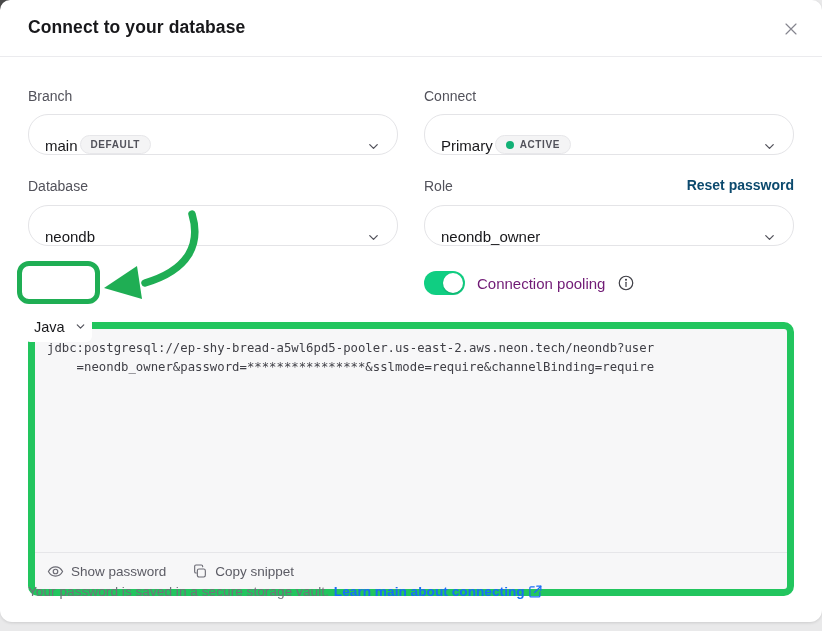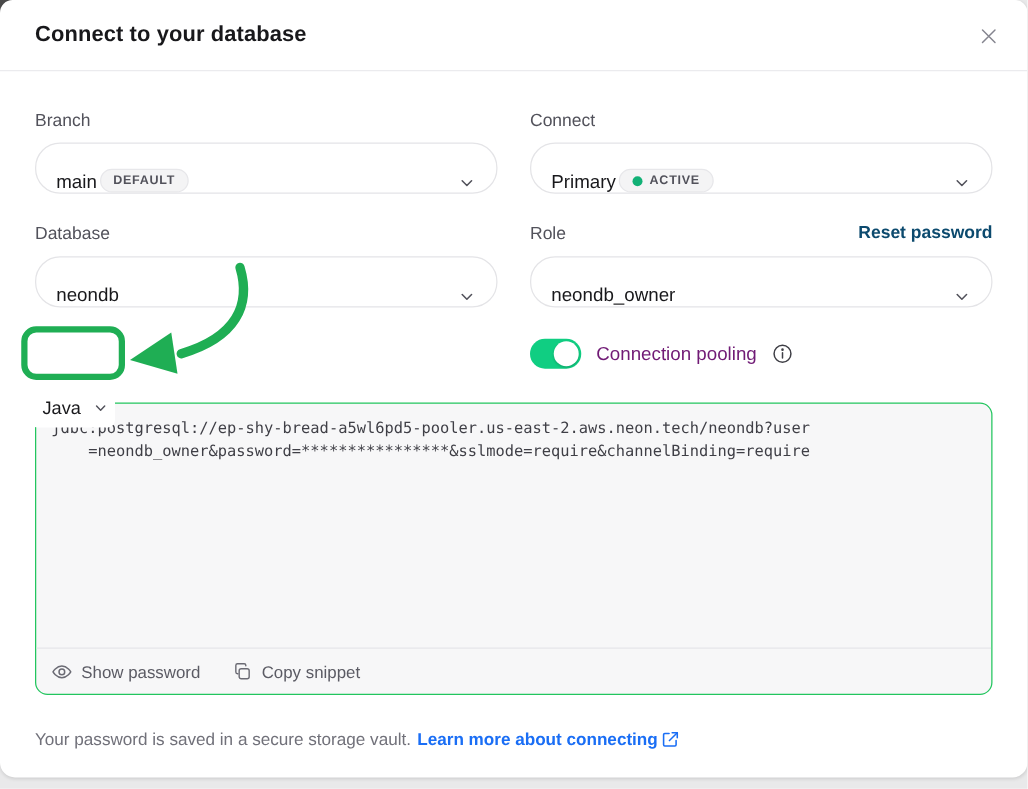--- a/index.html
+++ b/index.html
@@ -80,22 +80,22 @@
     position: relative; cursor: pointer; border: none;
   }
   .toggle .knob {
     position: absolute; right: 2px; top: 2px; width: 20px; height: 20px;
     border-radius: 50%; background: #fff; box-shadow: 0 1px 2px rgba(0,0,0,.2);
   }
   .pooling-label { font-size: 15px; color: #701a75; }
   .info-icon { color: #3f3f46; display: flex; cursor: pointer; }
   
   .snippet {
-    position: absolute; left: 28px; top: 322px; width: 766px; height: 234px;
-    background: #f7f7f8; border: 1px solid #22c55e; border-radius: 10px;
+    position: absolute; left: 28px; top: 322px; width: 766px; height: 274px;
+    background: #f7f7f8; border: 7px solid #22c55e; border-radius: 10px;
     overflow: hidden;
   }
   .snippet pre {
     position: absolute; left: 12px; top: 10px; right: 12px;
     font-family: "DejaVu Sans Mono", "Liberation Mono", monospace;
     font-size: 12.3px; line-height: 18.5px; color: #3f3f46;
     white-space: pre; 
   }
   .snippet-bar {
     position: absolute; left: 0; right: 0; bottom: 0; height: 37px;
@@ -235,21 +235,21 @@
             </svg>
         </span>
         <span>Copy snippet</span>
       </button>
     </div>
   </div>
 
   <div class="footnote">
     <span>Your password is saved in a secure storage vault.</span>
     <a class="link">
-      <span>Learn more about connecting</span>
+      <span>Learn main about connecting</span>
       <span style="display:flex">
         <svg width="15" height="15" viewBox="0 0 24 24" fill="none" stroke="currentColor" stroke-width="2" stroke-linecap="round" stroke-linejoin="round">
             <path d="M19 13.5V19a1.5 1.5 0 0 1-1.5 1.5h-13A1.5 1.5 0 0 1 3 19V6a1.5 1.5 0 0 1 1.5-1.5H10"></path>
             <path d="M14 3.5h6.5V10"></path>
             <path d="M10.5 13.5L20.5 3.5"></path>
           </svg>
       </span>
     </a>
   </div>
 

